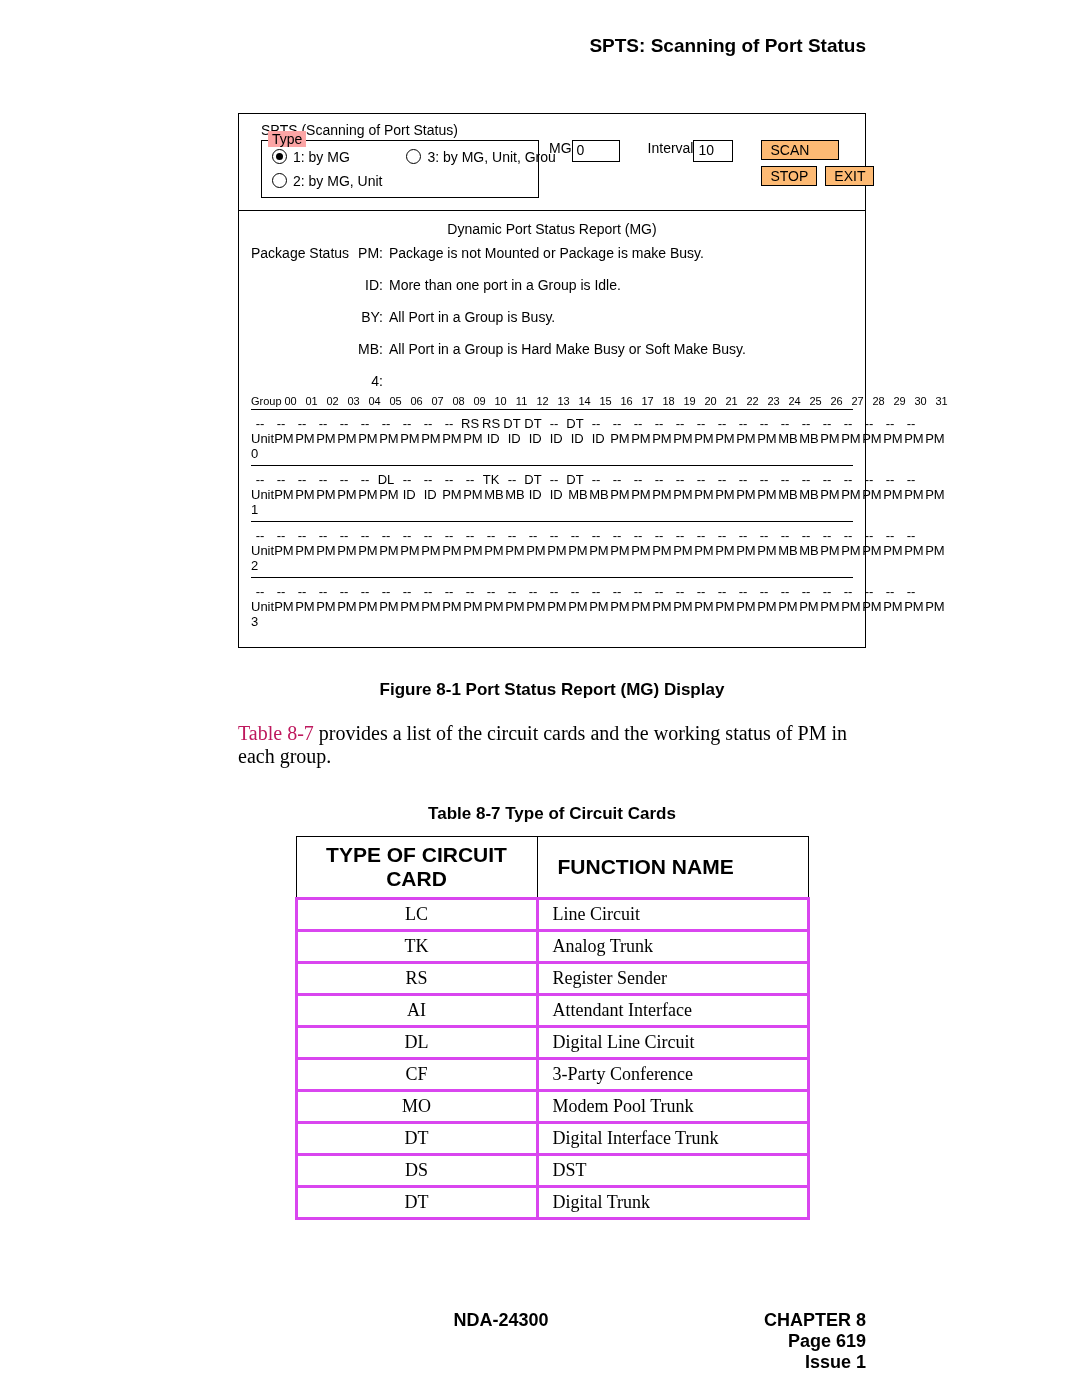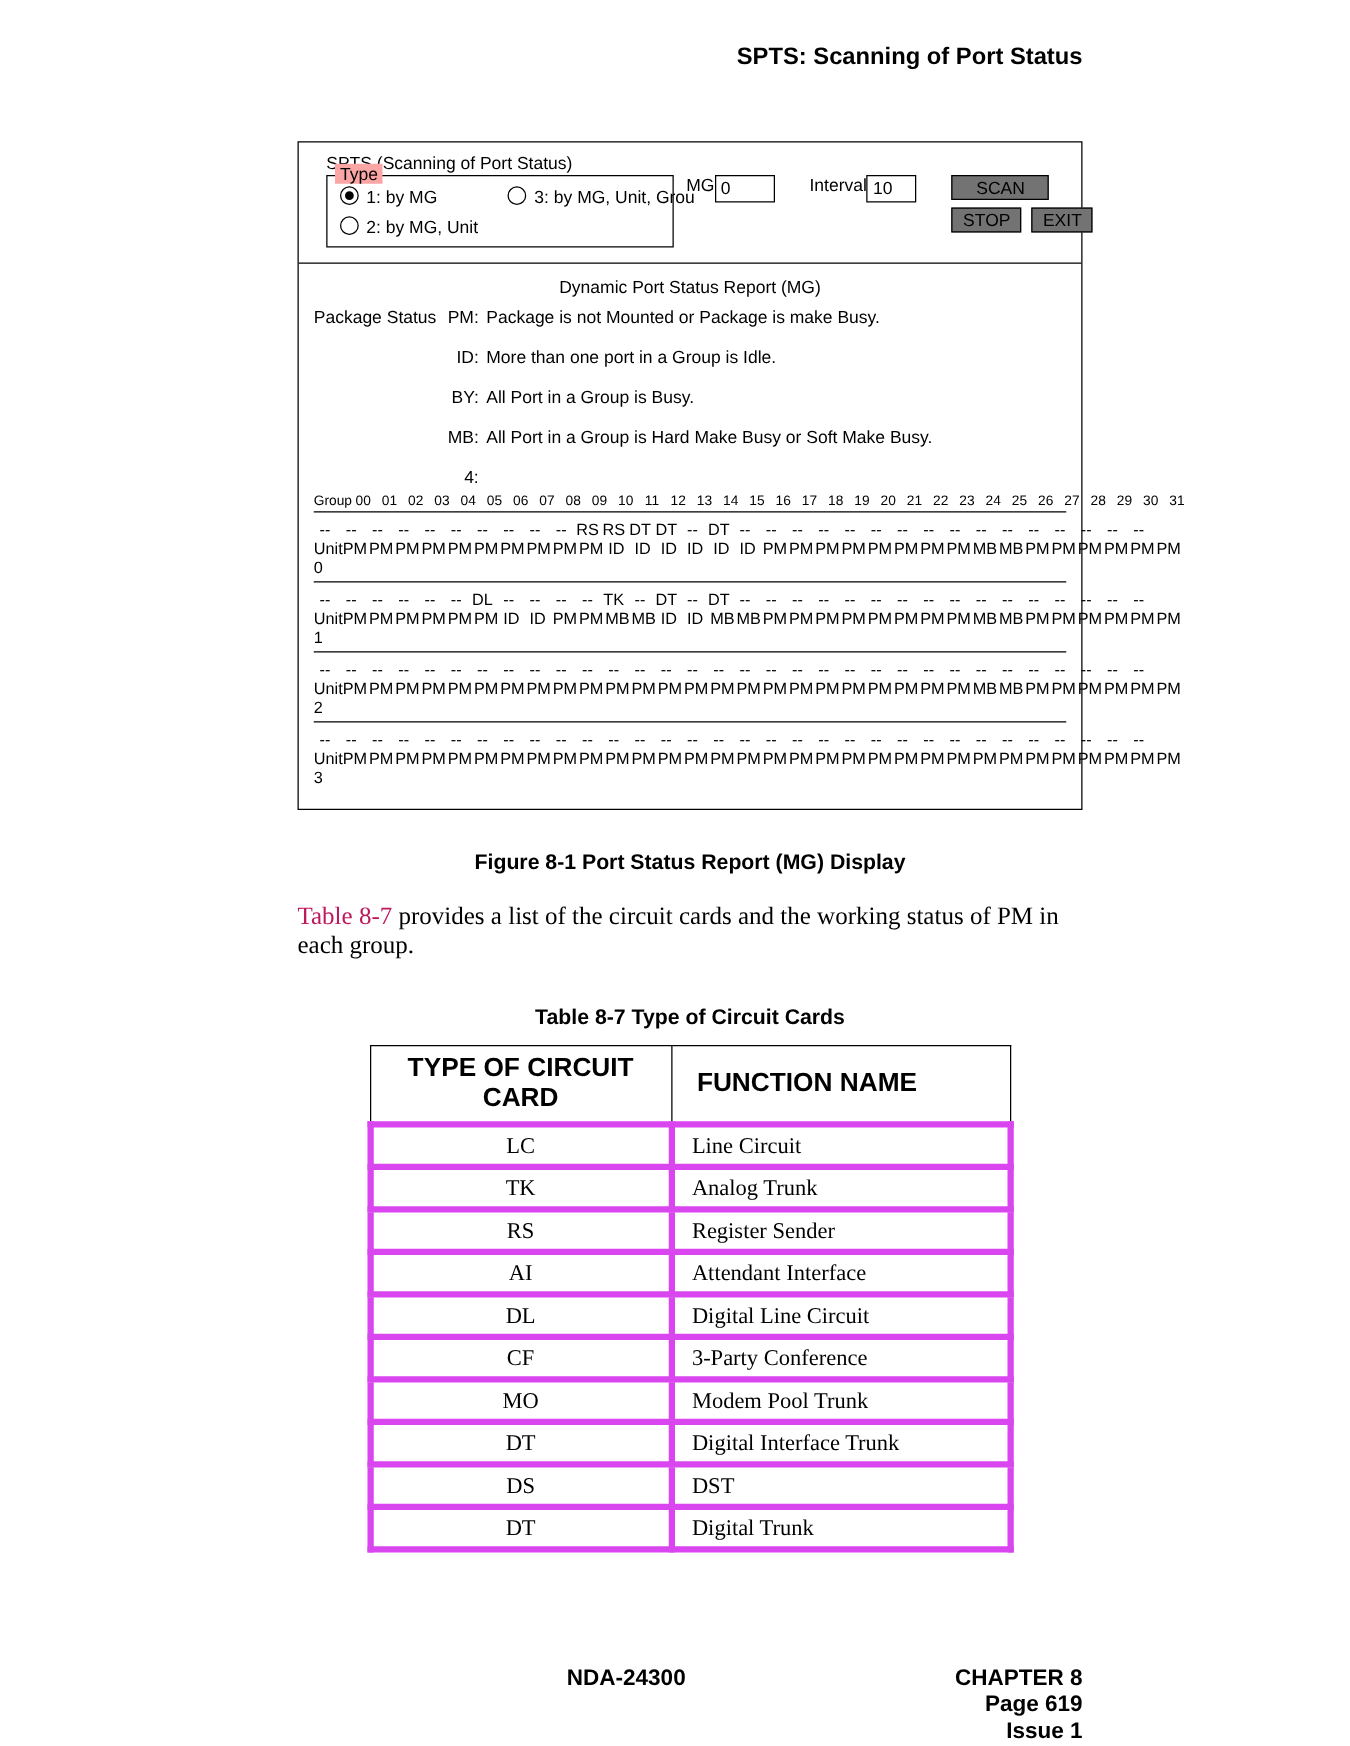--- a/index.html
+++ b/index.html
@@ -15,21 +15,21 @@
 .radio{display:flex;gap:6px;white-space:nowrap}
 .rbtn{width:13px;height:13px;border:1px solid #000;border-radius:50%;display:inline-flex;align-items:center;justify-content:center}
 .rbtn .dot{width:7px;height:7px;background:#000;border-radius:50%}
 .field-col{display:flex;margin-right:28px}
 .field-col .lbl{font-size:14px;margin-bottom:2px}
 .txt{border:1px solid #000;font-size:14px;padding:1px 4px;min-height:18px;background:#fff}
 .txt.mg{width:38px}
 .txt.intv{width:30px}
 .btn-col{display:flex;flex-direction:column;gap:6px;margin-left:auto}
 .btn-row{display:flex;gap:8px}
-.btn{border:1px solid #000;font-size:14px;padding:1px 8px;background:#737373;display:inline-block;text-align:center}
+.btn{border:1px solid #000;font-size:14px;padding:1px 8px;background:#fdba74;display:inline-block;text-align:left}
 .btn.big{width:60px}
 .sb-body{padding:10px 12px 14px 12px}
 .report-title{text-align:center;font-size:14px;margin-bottom:8px}
 .legend-row{display:flex;font-size:14px;margin-bottom:4px}
 .leg-left{width:104px}
 .leg-defs{display:flex;flex-direction:column;gap:16px}
 .leg-def{display:flex;gap:6px}
 .leg-def .k{width:28px;text-align:right}
 .grp-header{display:flex;font-size:11px;border-bottom:1px solid #000;padding-bottom:2px;margin-top:6px}
 .grp-header .ulabel{width:54px}
@@ -40,21 +40,21 @@
 .unit-block .row{display:flex}
 .unit-block .ulabel{width:54px}
 .unit-block .cells{display:flex;gap:3px}
 .unit-block .cell{width:18px;text-align:center}
 .fig-caption{font-weight:700;text-align:center;font-size:17px;margin:32px 0 22px 0}
 .para{font-family:'Times New Roman',serif;font-size:20px;margin:0 0 36px 0}
 .para .link{color:#be185d}
 .tbl-caption{font-weight:700;text-align:center;font-size:17px;margin-bottom:12px}
 table.cards{border-collapse:collapse;margin:0 auto;font-size:18px}
 table.cards th{border:1px solid #000;font-weight:700;font-family:Arial,sans-serif;padding:6px 20px;font-size:21px}
-table.cards td{border:5px solid #d946ef;font-family:'Times New Roman',serif;padding:4px 14px}
+table.cards td{border:3px solid #d946ef;font-family:'Times New Roman',serif;padding:4px 14px}
 table.cards td.c{font-family:'Times New Roman',serif}
 table.cards .tcol{width:200px;text-align:center}
 table.cards .fcol{width:230px;text-align:left}
 .footer{display:flex;justify-content:space-between;align-items:flex-start;margin-top:90px;font-size:18px;font-weight:700}
 .footer .center{text-align:center;flex:1}
 .footer .right{text-align:right}
 </style>
 </head>
 <body>
 

